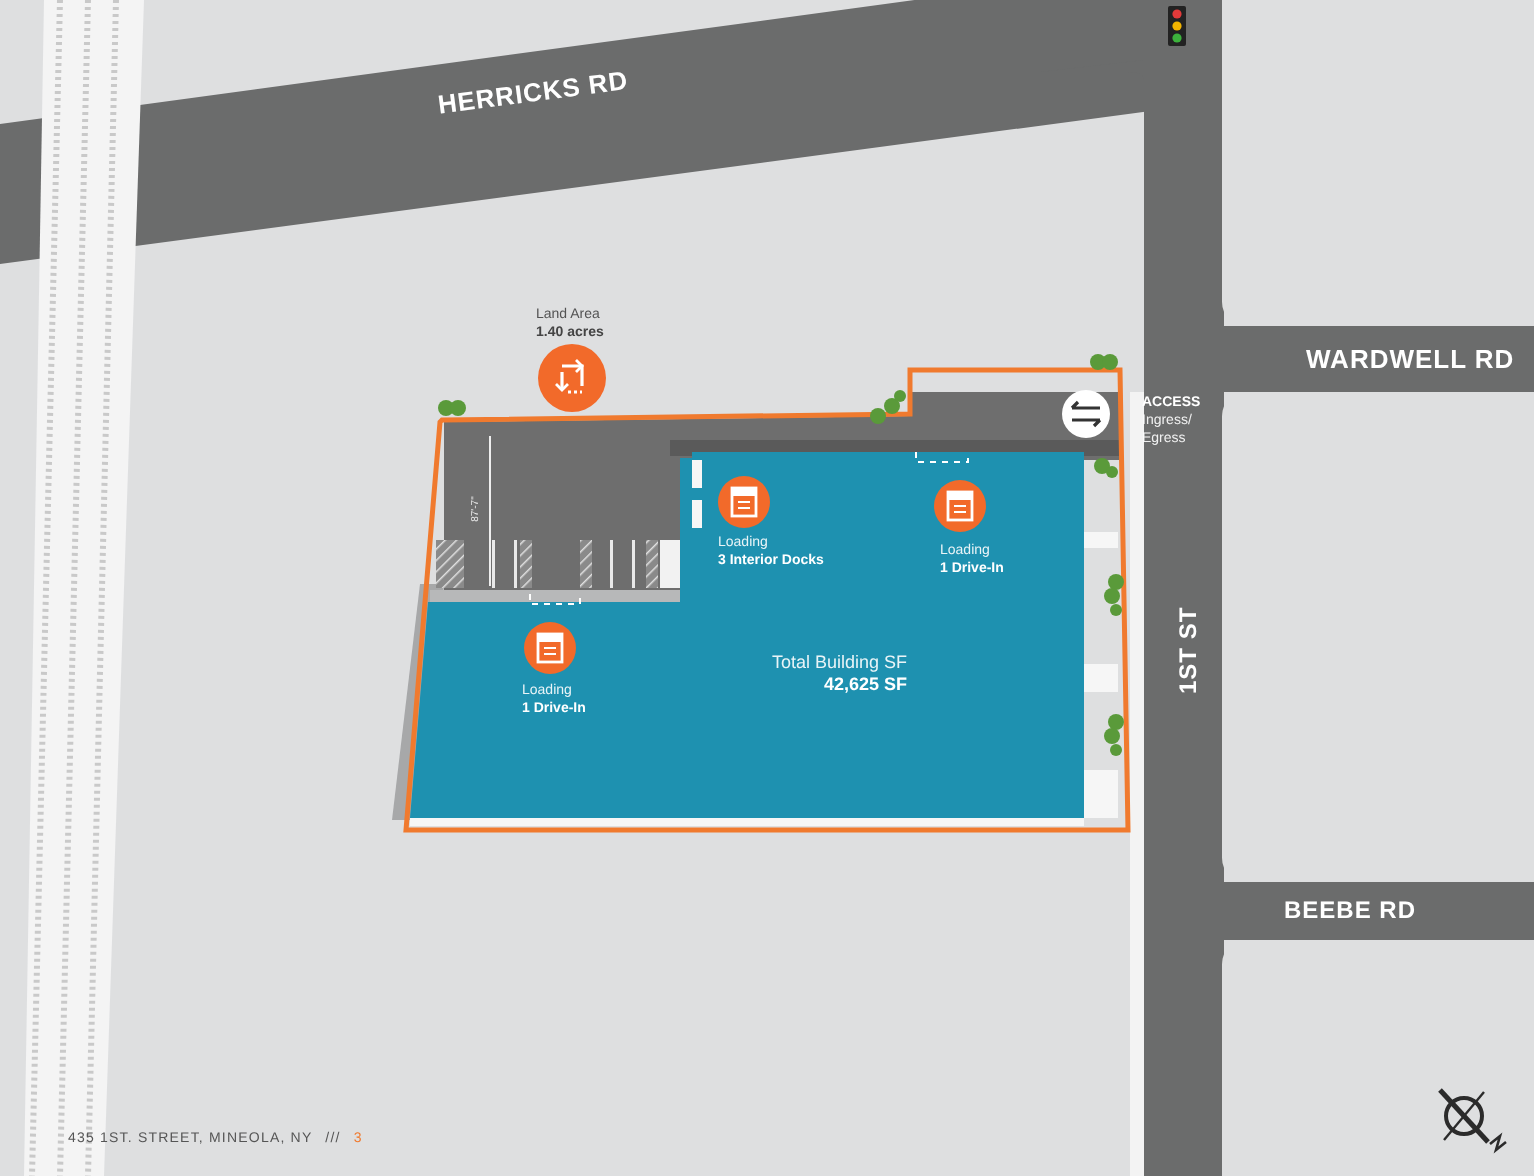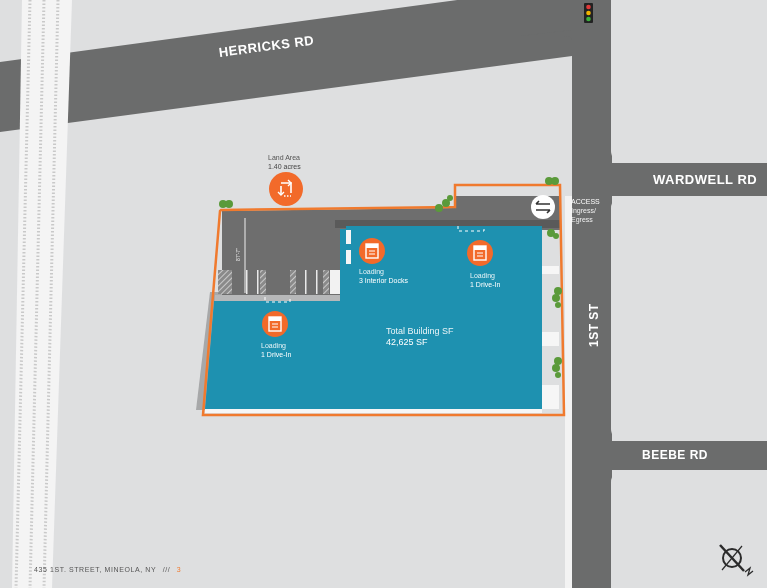--- a/index.html
+++ b/index.html
@@ -1,21 +1,21 @@
 <!DOCTYPE html>
 <html><head>
 <meta charset="utf-8">
 <style>
   html,body{margin:0;padding:0;}
   body{width:767px;height:588px;overflow:hidden;background:#dedfe0;font-family:"Liberation Sans",sans-serif;position:relative;}
   svg.map{position:absolute;left:0;top:0;}
   .lbl{position:absolute;color:#fff;font-weight:bold;letter-spacing:0.5px;white-space:nowrap;}
   .ann{position:absolute;font-size:7px;line-height:9px;color:#fff;white-space:nowrap;}
   .ann .t{opacity:0.9;}
-  .ann .b{font-weight:normal;}
+  .ann .b{font-weight:bold;}
   .dark{color:#444;}
   .footer{position:absolute;left:34px;top:566px;font-size:7px;letter-spacing:0.6px;color:#555;}
   .footer .pg{color:#f07a2e;}
 </style>
 </head>
 <body>
 
 <svg class="map" width="767" height="588" viewBox="0 0 767 588">
 
   <polygon points="0,62 767,-42 767,30 0,132" fill="#6b6c6c"></polygon>
@@ -181,21 +181,21 @@
 </div>
 <div class="ann" style="left:470px;top:271px;">
   <div class="t">Loading</div>
   <div class="b">1 Drive-In</div>
 </div>
 <div class="ann" style="left:261px;top:341px;">
   <div class="t">Loading</div>
   <div class="b">1 Drive-In</div>
 </div>
 
-<div class="ann" style="left:386px;top:326px;font-size:9px;line-height:11px;text-align:left;">
+<div class="ann" style="left:386px;top:326px;font-size:9px;line-height:11px;text-align:right;">
   <div class="t">Total Building SF</div>
   <div class="b">42,625 SF</div>
 </div>
 
 <div class="ann" style="left:232px;top:250px;font-size:5px;transform:rotate(-90deg);color:#eee;">87'-7"</div>
 
 <div class="footer">
   <span>435 1ST. STREET, MINEOLA, NY</span>
   <span style="margin-left:4px;">///</span>
   <span class="pg" style="margin-left:4px;">3</span>

